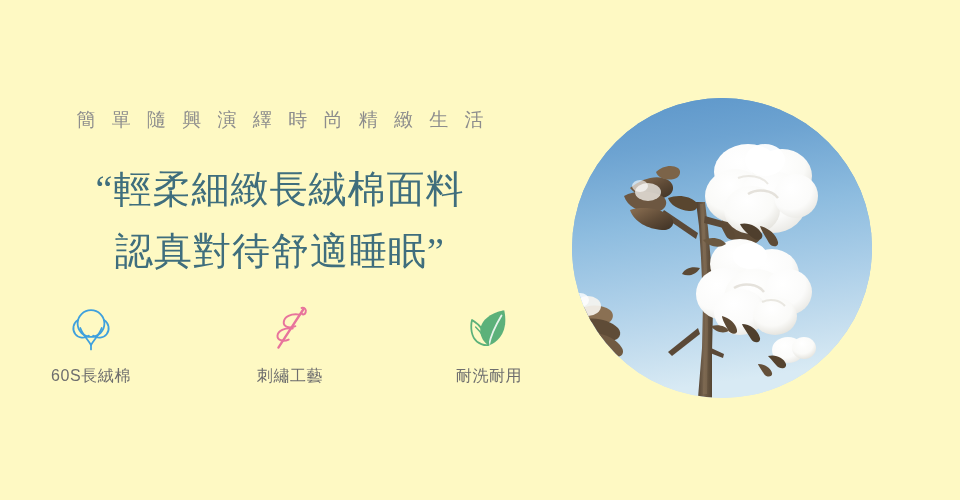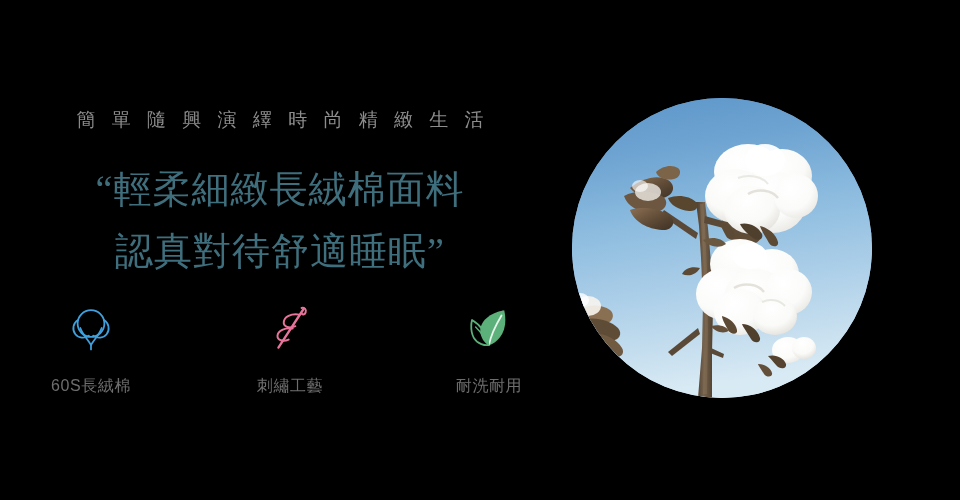--- a/index.html
+++ b/index.html
@@ -2,21 +2,21 @@
 <html><head>
 <meta charset="utf-8">
 <style>
   * { margin:0; padding:0; box-sizing:border-box; }
   html,body { width:960px; height:500px; background:#ffffff; overflow:hidden; }
   body { font-family:"Liberation Sans", sans-serif; -webkit-font-smoothing:antialiased; }
 
   #banner {
     position:relative;
     width:960px; height:500px;
-    background:#000000;
+    background:#fef9c3;
   }
 
   
   #text-col {
     position:absolute;
     left:0; top:0;
     width:560px; height:500px;
   }
 
   #subtitle {
@@ -61,21 +61,21 @@
     display:flex;
     flex-direction:column;
     align-items:center;
   }
   .feature-icon {
     width:56px; height:56px;
     display:flex; align-items:center; justify-content:center;
   }
   .feature-icon svg { display:block; }
   .feature-label {
-    margin-top:20px;
+    margin-top:10px;
     font-size:16px;
     color:#6e6e6e;
     letter-spacing:0.6px;
     white-space:nowrap;
     line-height:1.2;
   }
 
   
   #photo {
     position:absolute;

